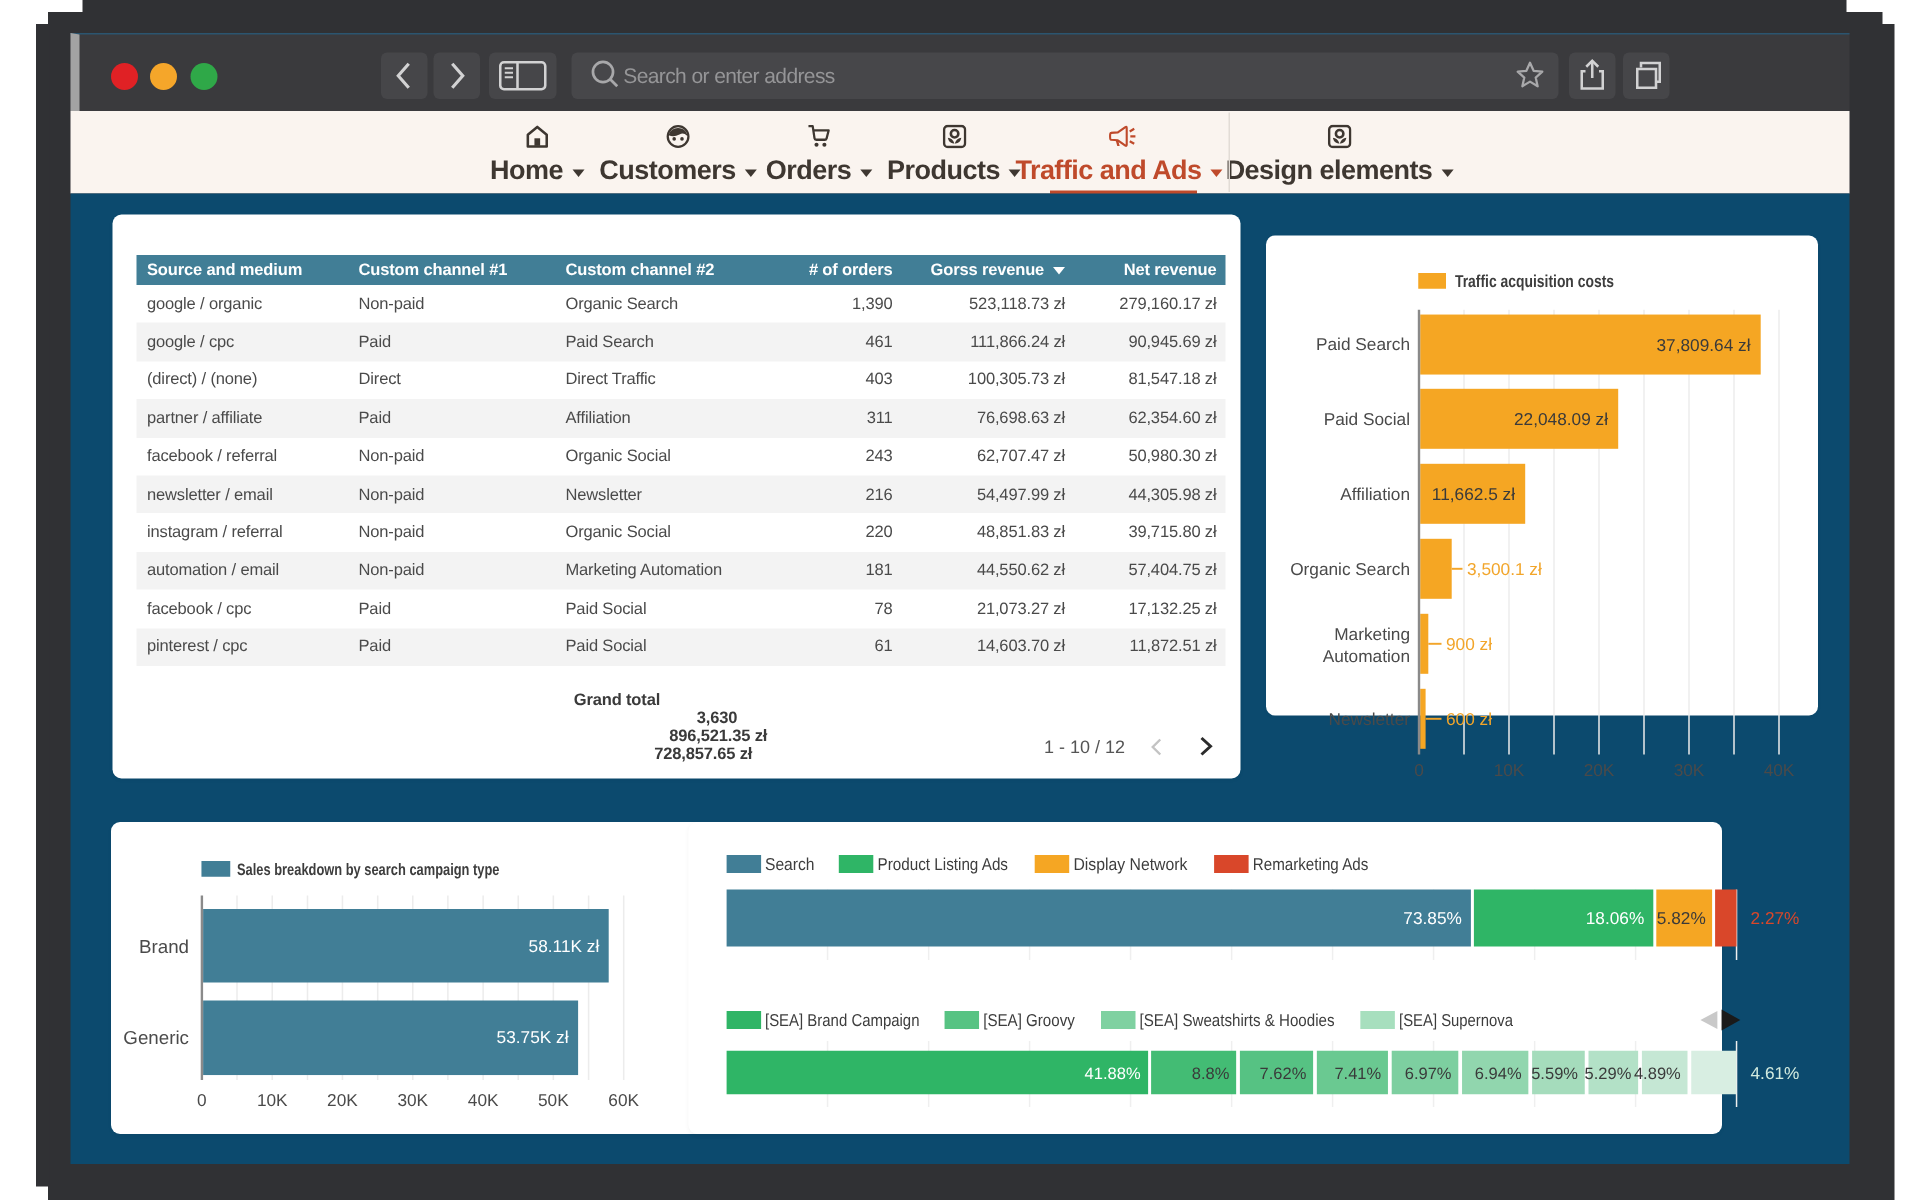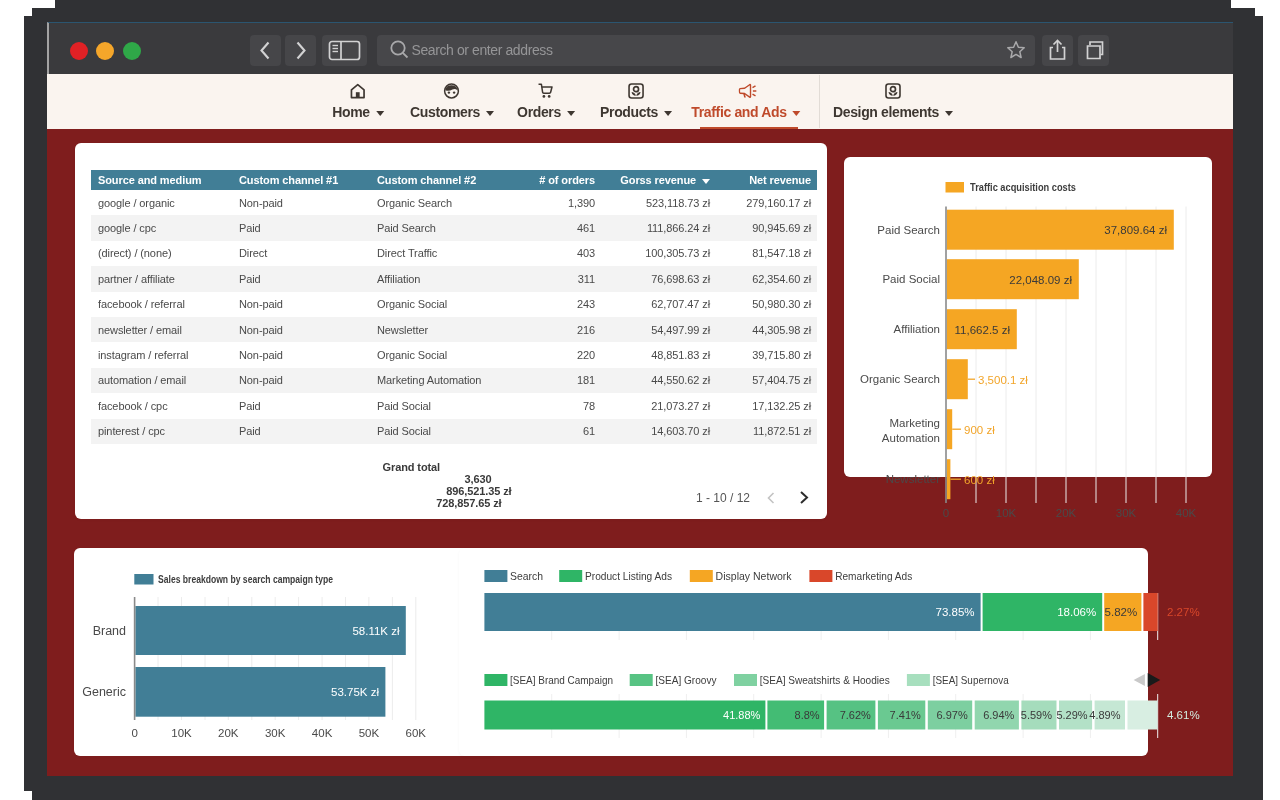--- a/index.html
+++ b/index.html
@@ -2,30 +2,30 @@
 <html><head>
 <meta charset="utf-8">
 <style>
   * { margin:0; padding:0; box-sizing:border-box; }
   html,body { width:1280px; height:800px; background:#fff; overflow:hidden;
     font-family:"Liberation Sans", sans-serif; }
   #stage { position:relative; width:1280px; height:800px; background:#fff; }
   .dark { position:absolute; background:#303134; }
   #win { position:absolute; left:47px; top:22px; width:1186px; height:754px; }
   #titlebar { position:absolute; left:0; top:0; width:1186px; height:52px;
-    background:#3a3a3d; border-top:1.5px solid #2b5570; border-left:2px solid #a3a3a3; }
+    background:#3a3a3d; border-top:1.5px solid #2b5570; border-left:6px solid #a3a3a3; }
   .light { position:absolute; top:18.5px; width:18px; height:18px; border-radius:50%; }
   .tbtn { position:absolute; top:11.5px; height:31px; border-radius:4px; background:#464649; }
   #navbar { position:absolute; left:0; top:52px; width:1186px; height:55px; background:#faf4ef; }
   .nav { position:absolute; top:0; height:55px; transform:translateX(-50%); text-align:center; white-space:nowrap; color:#3e3731; }
   .nav .ic { display:block; margin:9px auto 4px; height:16px; }
-  .nav .lb { font-size:14px; font-weight:700; letter-spacing:-0.35px; }
+  .nav .lb { font-size:18px; font-weight:700; letter-spacing:-0.35px; }
   .caret { display:inline-block; width:0; height:0; border-left:4.5px solid transparent;
     border-right:4.5px solid transparent; border-top:5px solid #3e3731; margin-left:6px; vertical-align:1.5px; }
-  #page { position:absolute; left:0; top:107px; width:1186px; height:647px; background:#7f1d1d; }
+  #page { position:absolute; left:0; top:107px; width:1186px; height:647px; background:#0c4a6e; }
   .card { position:absolute; background:#fff; border-radius:6px; box-shadow:0 1px 3px rgba(0,0,0,0.04); }
   
   #tbl { position:absolute; left:16px; top:27px; width:726px; font-size:11px; letter-spacing:-0.1px; color:#4a4a4a; }
   .trh { display:flex; background:#417e96; color:#fff; font-weight:700; height:20px; align-items:center; }
   .tr { display:flex; height:25.4px; align-items:center; }
   .c1 { width:148px; padding-left:7px; }
   .c2 { width:138px; }
   .c3 { width:143px; }
   .c4 { width:75px; text-align:right; }
   .c5 { width:115px; text-align:right; }

